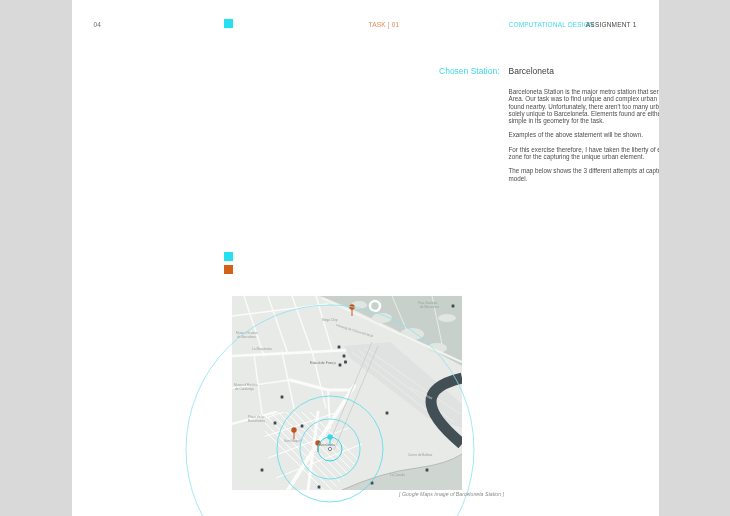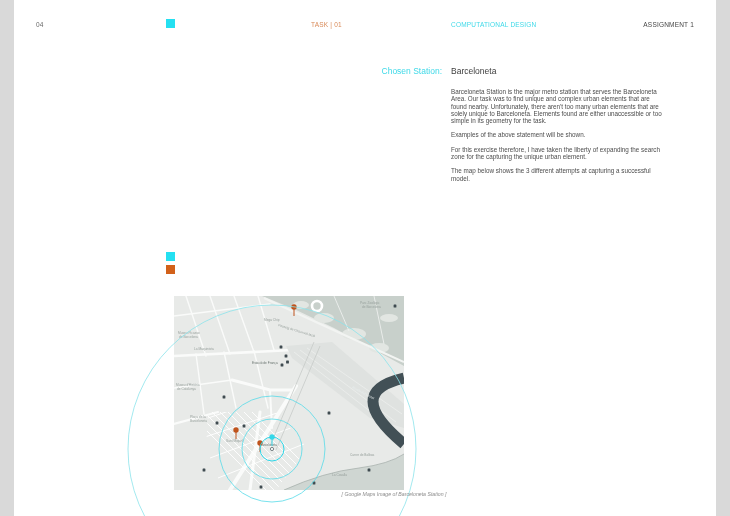--- a/index.html
+++ b/index.html
@@ -1,17 +1,17 @@
 <!DOCTYPE html>
 <html><head>
 <meta charset="utf-8">
 <style>
   html,body{margin:0;padding:0;}
   body{font-family:"Liberation Sans","DejaVu Sans",sans-serif;background:#d9d9d9;}
-  .page{position:relative;width:702px;height:516px;background:#ffffff;overflow:hidden;margin:0 auto;}
+  .page{position:relative;width:587px;height:516px;background:#ffffff;overflow:hidden;margin:0 auto;}
   .hdr-txt{position:absolute;top:21px;font-size:6.5px;letter-spacing:.2px;color:#4a4a4a;white-space:nowrap;}
   #hdr-page{left:22px;color:#6a6a6a;}
   #hdr-task{left:297px;color:#d98a58;}
   #hdr-course{left:437px;color:#45d9e8;}
   #hdr-assign{right:22px;color:#454545;}
   .sq{position:absolute;width:9px;height:9px;}
   #hdr-sq{left:152px;top:19px;}
   #legend-sq-cyan{left:152px;top:252px;}
   #legend-sq-orange{left:152px;top:265px;}
   .station-row{position:absolute;top:66px;left:0;width:730px;}

